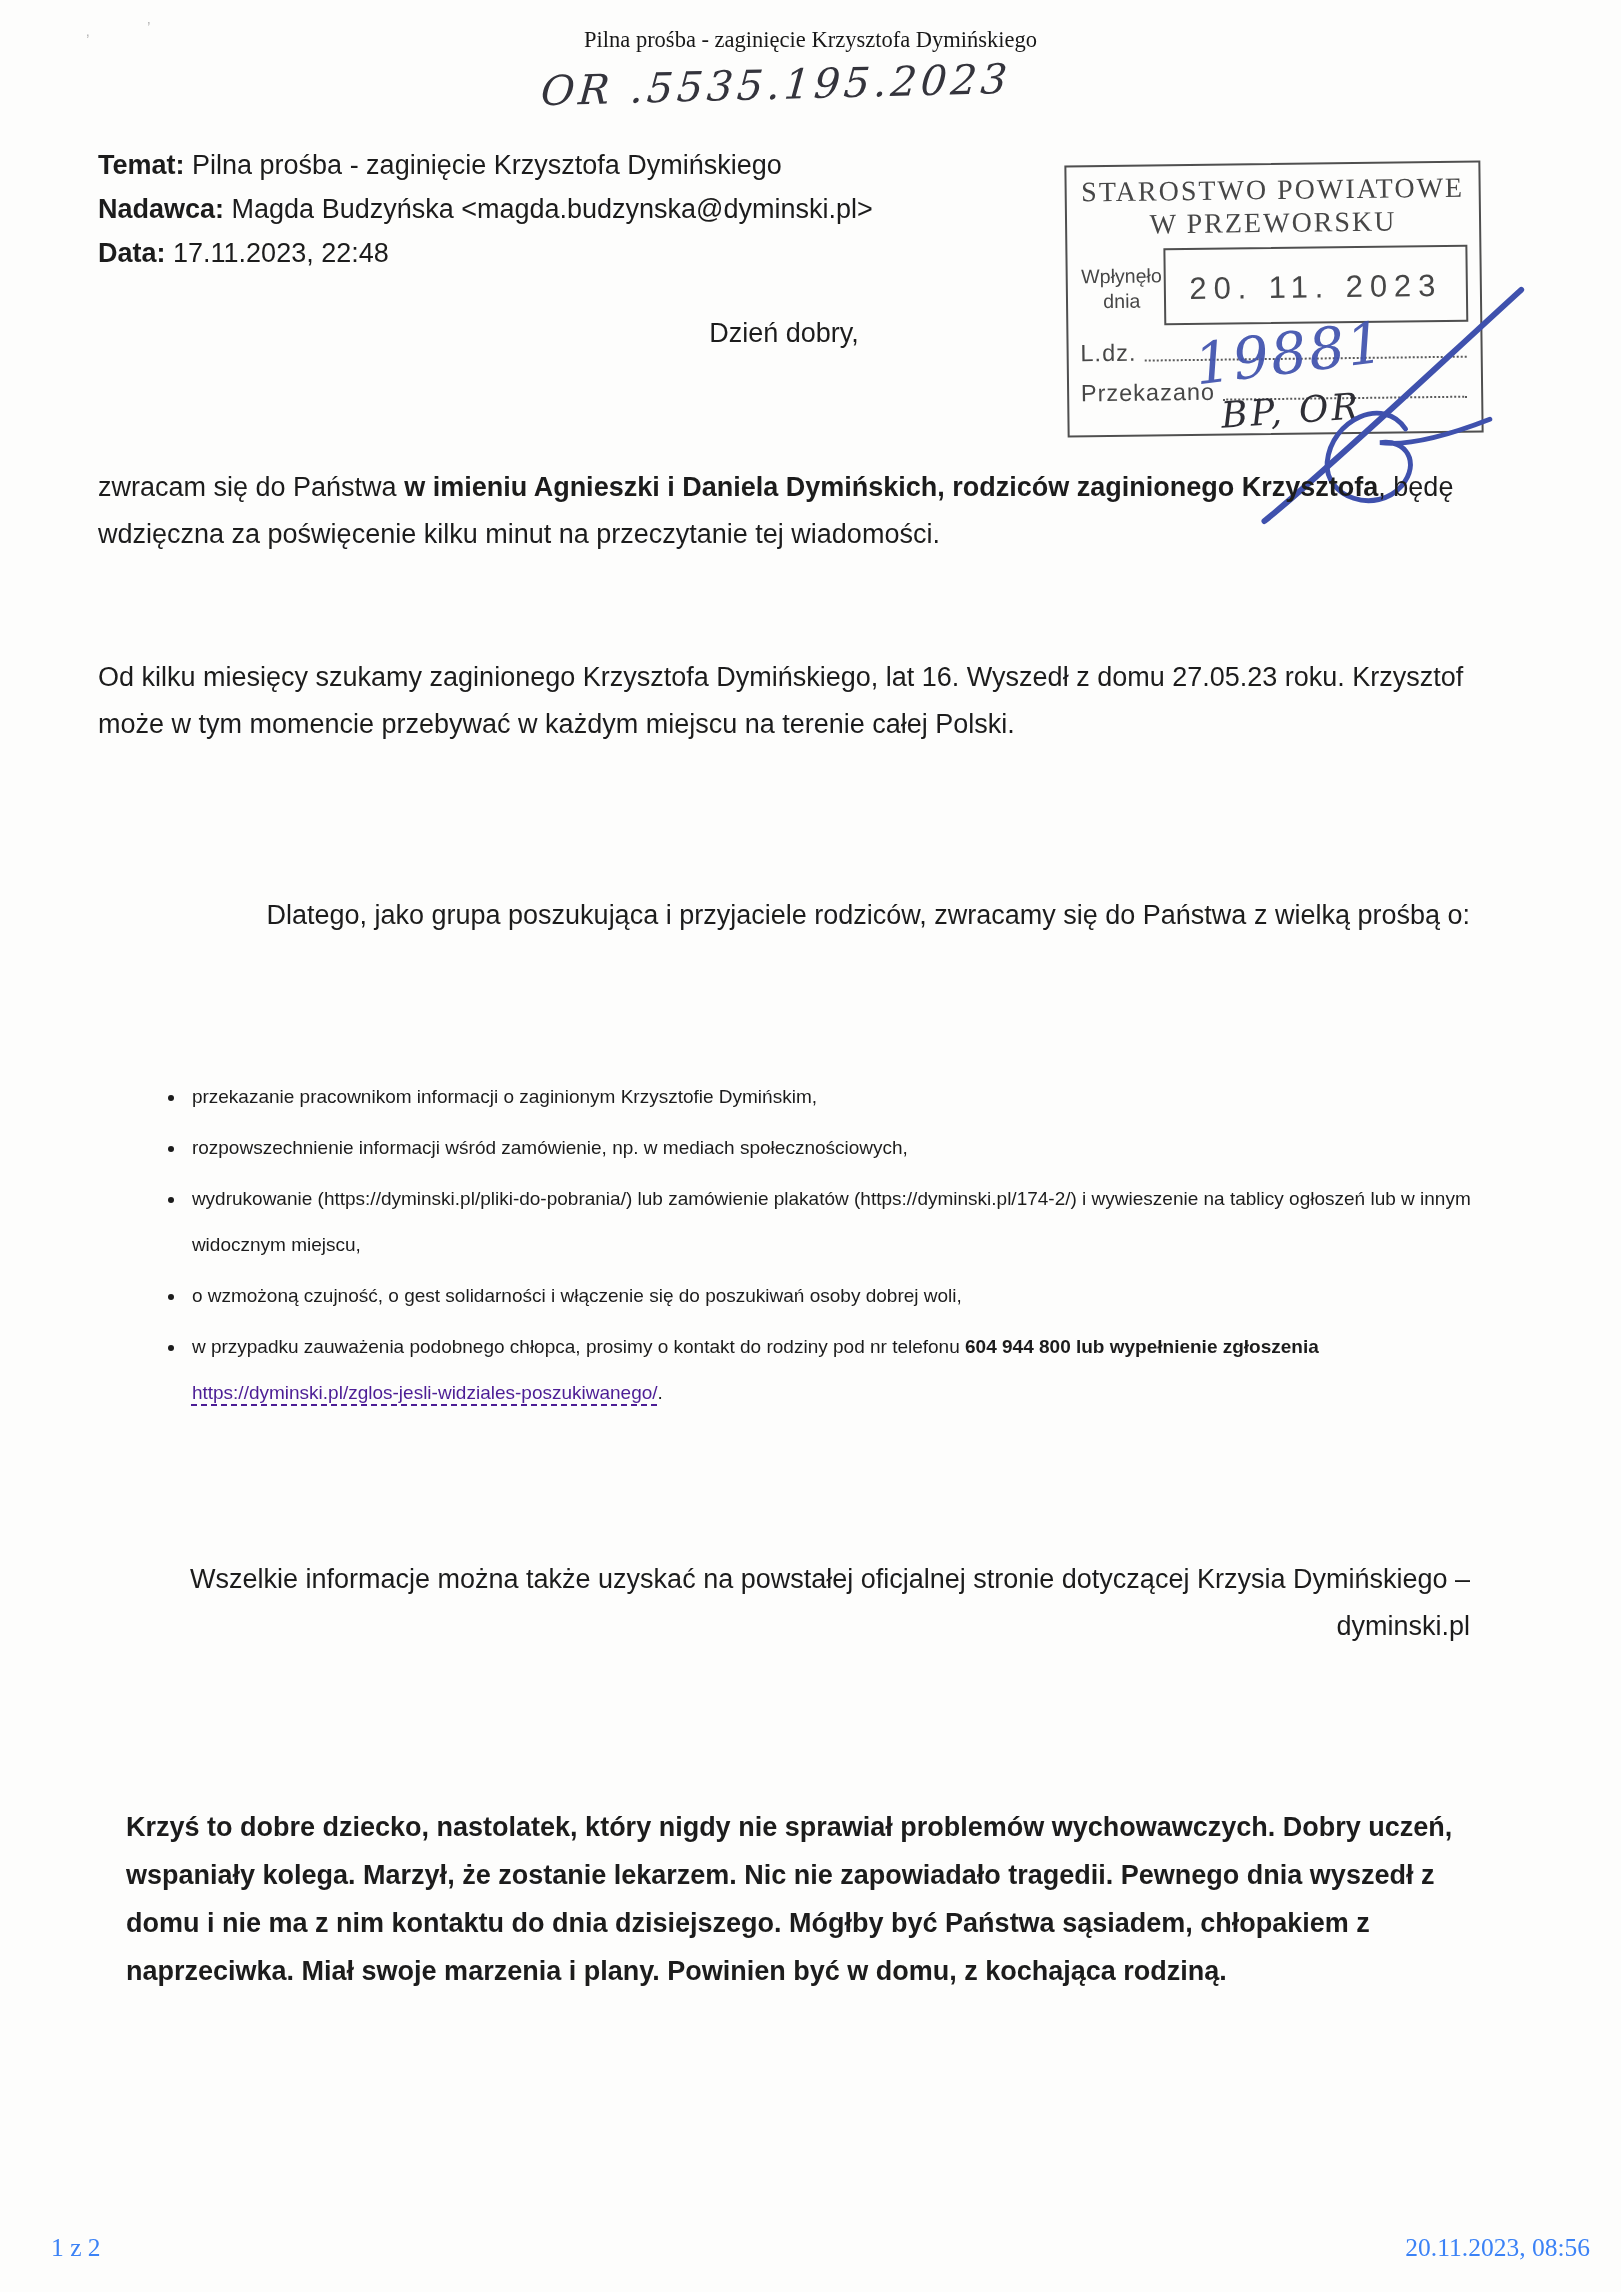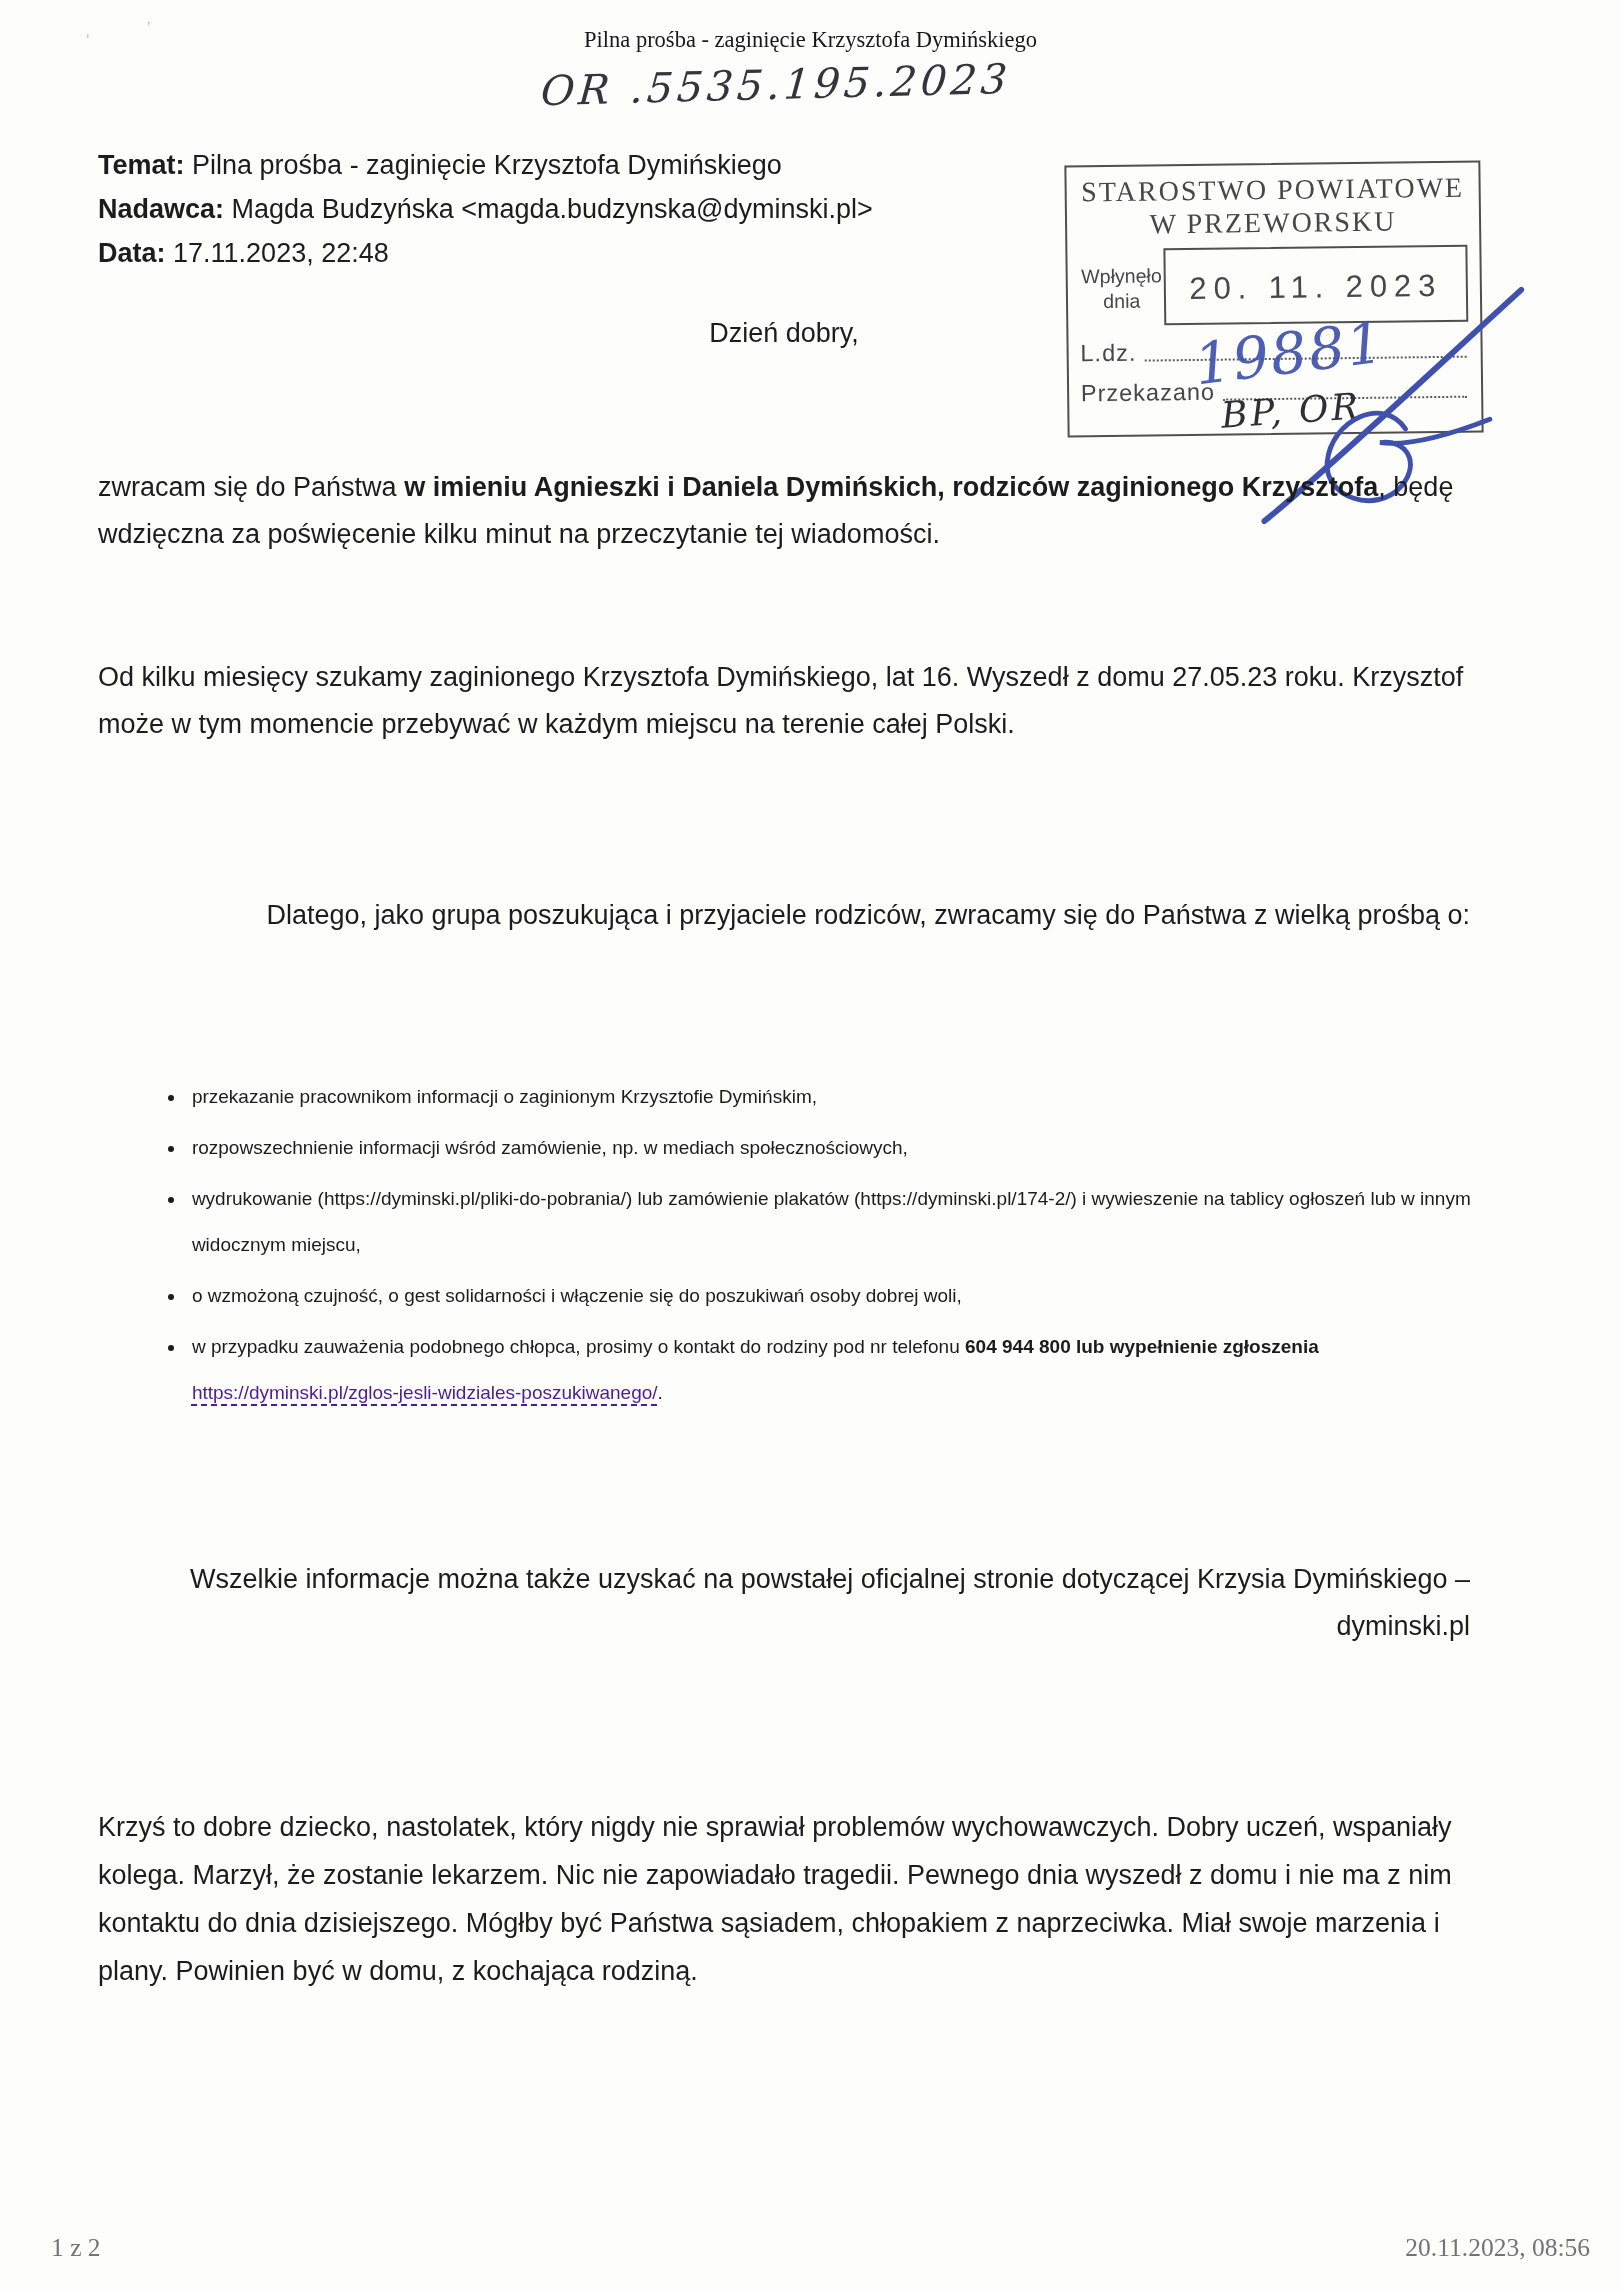--- a/index.html
+++ b/index.html
@@ -79,30 +79,30 @@
   .para-intro { top:464px; }
   .para-search { top:654px; }
   .para-request { top:892px;text-align:right; }
   .request-list { position:absolute; top:1074px; left:149px; width:1357px; }
   .request-list ul { margin:0; padding-left:37px; }
   .request-list li {
     font-size:19px; line-height:46px; margin-bottom:4.9px;
     padding-left:5.9px;
   }
   .para-info { top:1556px;text-align:right; }
-  .para-closing { top:1803px; font-weight:400; line-height:48px; width:1382px; }
+  .para-closing { top:1803px; font-weight:700; line-height:48px; width:1382px;margin-left:28px; }
   .url-link {
     color:#4c1d95; text-decoration:underline;
     text-decoration-style:dashed; text-underline-offset:5.9px;
     text-decoration-thickness:2px;
   }
   
   .footer-left, .footer-right {
     position:absolute; top:2233px;
-    font-family:"Liberation Serif", serif; font-size:25.5px; color:#737373;
+    font-family:"Liberation Serif", serif; font-size:25.5px; color:#3b82f6;
   }
   .footer-left { left:51px; }
   .footer-right { right:31px; }
   .artifact { position:absolute; color:#b9b9b9; font-size:15.7px; }
 </style>
 </head>
 <body>
 
 <div class="page">
 

